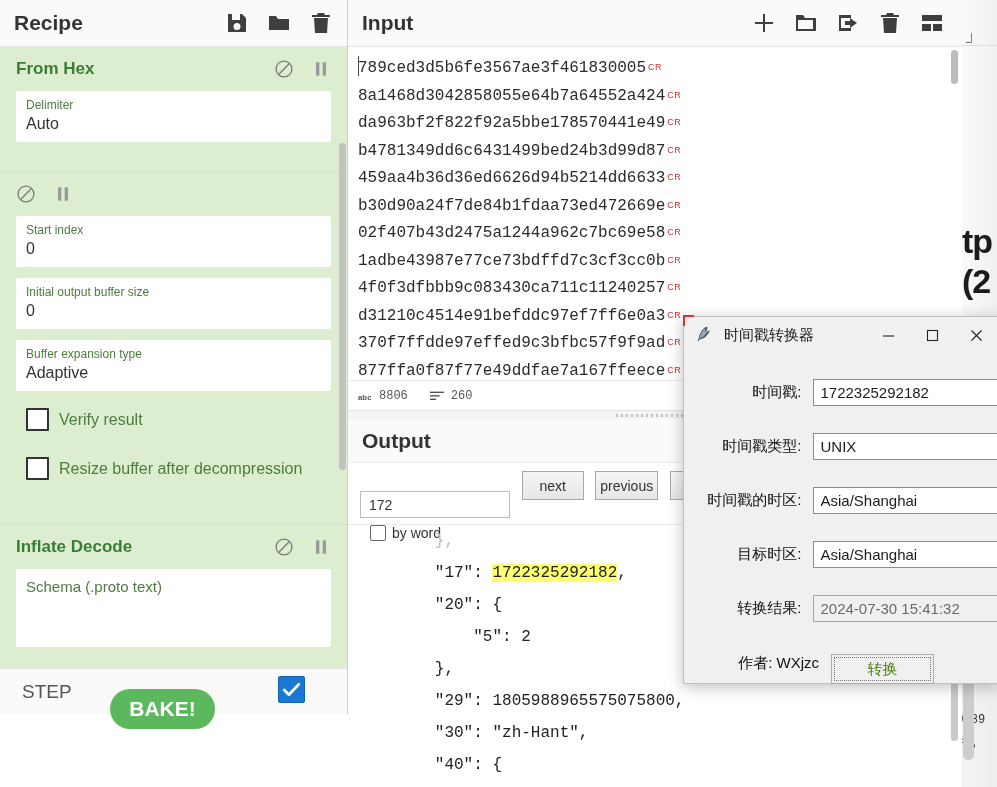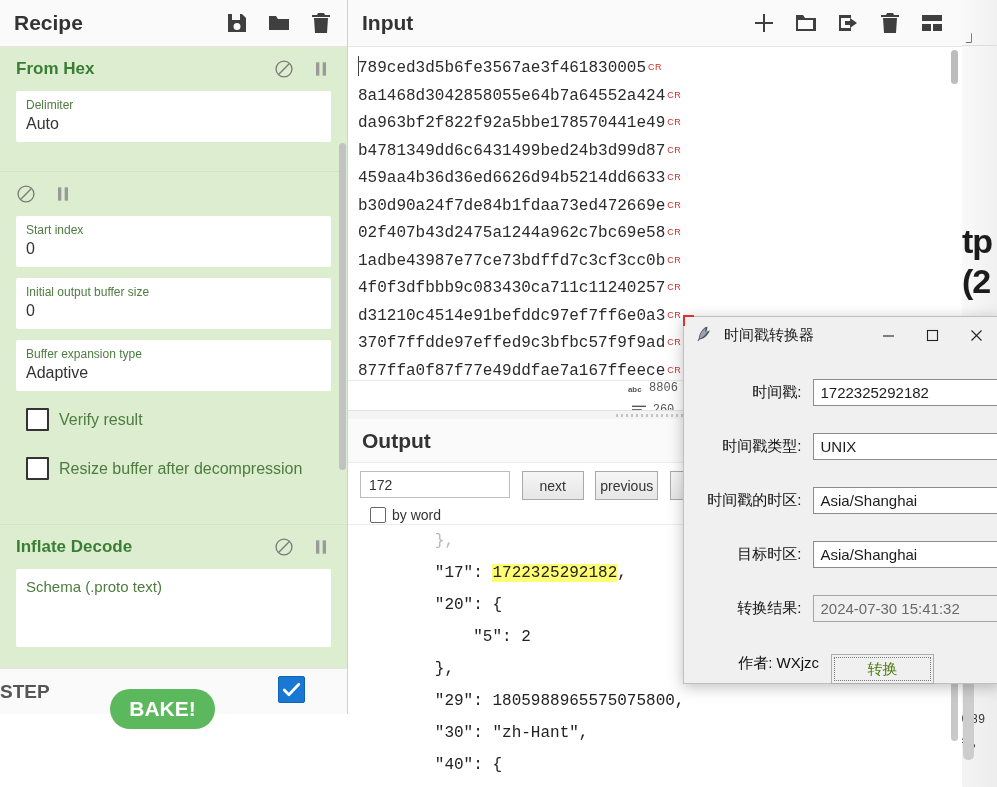--- a/index.html
+++ b/index.html
@@ -119,21 +119,21 @@
   #recipe-scrollbar .thumb{
     position:absolute;left:1px;top:96px;width:7px;height:327px;
     background:#c2c2c2;border-radius:4px;
   }
   #controls-bar{
     position:absolute;left:0;bottom:0;width:347px;height:45px;
     background:#fafafa;border-top:1px solid #e3e3e3;
     display:flex;align-items:center;
   }
   #step-btn{
-    font-size:19px;color:#555;font-weight:bold;
+    font-size:19px;color:#555;font-weight:normal;margin-left:22px;
     font-family:"Liberation Sans",sans-serif;cursor:pointer;
   }
   #bake-btn{
     position:absolute;left:110px;top:20px;width:105px;height:40px;
     background:#5cb85c;color:#fff;font-size:21px;font-weight:bold;
     border:none;border-radius:20px;cursor:pointer;
     font-family:"Liberation Sans",sans-serif;
   }
   #auto-bake{
     position:absolute;left:278px;top:7px;width:25px;height:25px;
@@ -164,21 +164,21 @@
     position:absolute;right:3px;top:50px;width:9px;height:340px;
   }
   #input-scroll .thumb{
     position:absolute;left:1px;top:0px;width:7px;height:34px;
     background:#bcbcbc;border-radius:4px;
   }
   #input-status{
     position:absolute;left:0;bottom:0;width:100%;height:30px;
     border-top:1px solid #e8e8e8;display:flex;align-items:center;
     font-family:"Liberation Mono","DejaVu Sans Mono",monospace;
-    font-size:12px;color:#555;padding-left:10px;box-sizing:border-box;gap:8px;flex-direction:column;
+    font-size:12px;color:#555;padding-left:10px;box-sizing:border-box;gap:8px;
   }
   #input-status .seg{display:flex;align-items:center;gap:7px;margin-right:14px;}
   #input-status svg{width:14px;height:12px;}
 
   
   #splitter{
     position:absolute;left:348px;top:410px;width:614px;height:9px;
     background:#f4f4f4;border-top:1px solid #e2e2e2;border-bottom:1px solid #e2e2e2;
   }
   #splitter .grip{
@@ -192,20 +192,21 @@
   }
   #output-pane .pane-title-bar{height:44px;border-bottom:1px solid #ececec;}
   #find-bar{
     position:absolute;left:0;top:44px;width:100%;height:62px;
     border-bottom:1px solid #ececec;box-sizing:border-box;padding:8px 0 0 12px;
   }
   #find-input{
     width:150px;height:27px;border:1px solid #bdbdbd;background:#fff;
     font-size:14px;color:#333;padding:0 8px;box-sizing:border-box;vertical-align:top;
     font-family:"Liberation Sans",sans-serif;
+    margin-top:20px;
   }
   .find-btn{
     height:29px;min-width:62px;padding:0 4px;margin-left:8px;
     background:linear-gradient(to bottom,#f6f6f6,#e6e6e6);
     border:1px solid #a9a9a9;font-size:14px;color:#333;cursor:pointer;
     vertical-align:top;font-family:"Liberation Sans",sans-serif;
   }
   #by-word-row{margin:7px 0 0 10px;display:flex;align-items:flex-end;gap:6px;}
   #by-word-box{
     width:14px;height:14px;border:1px solid #666;background:#fff;border-radius:2px;

